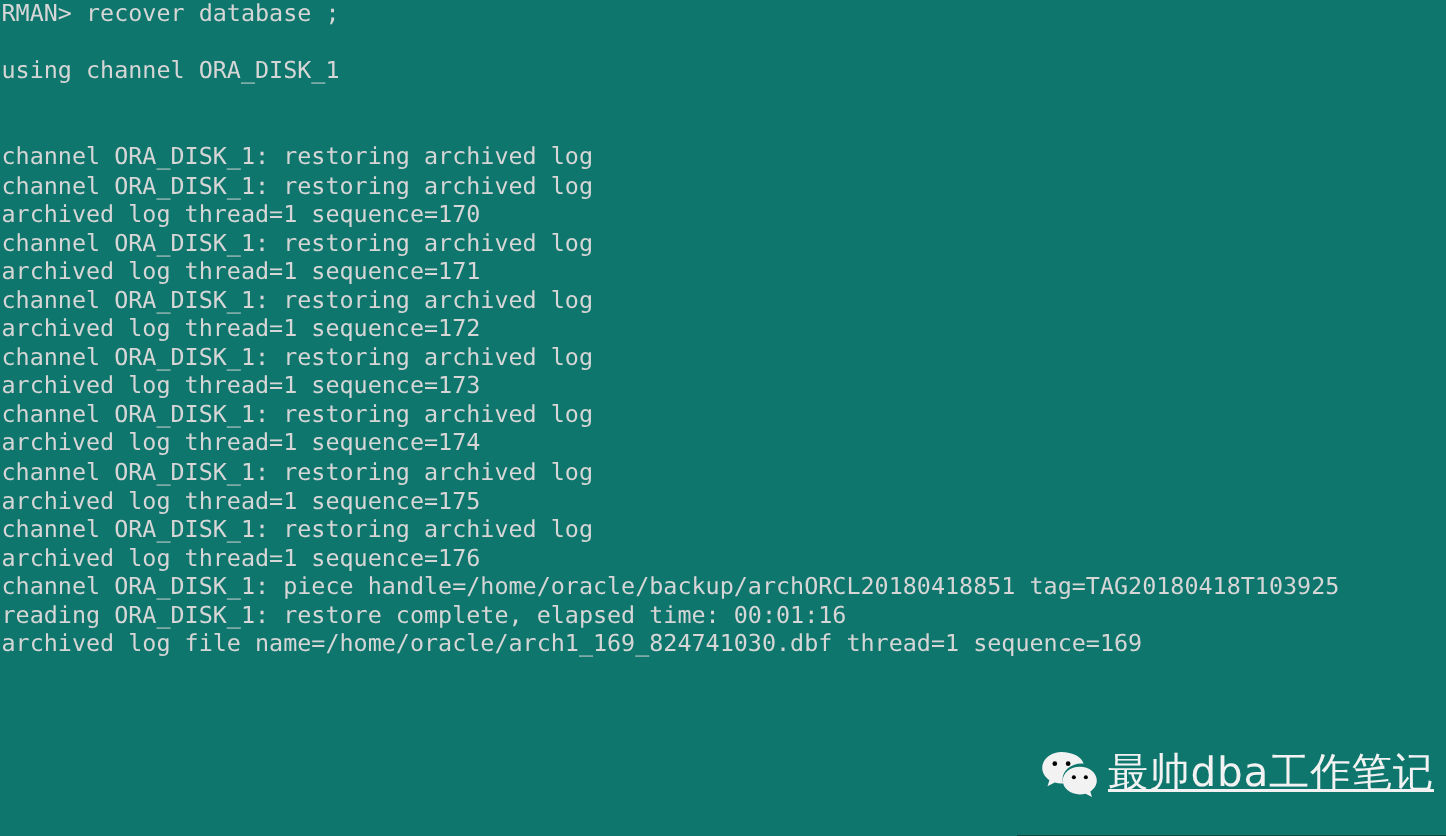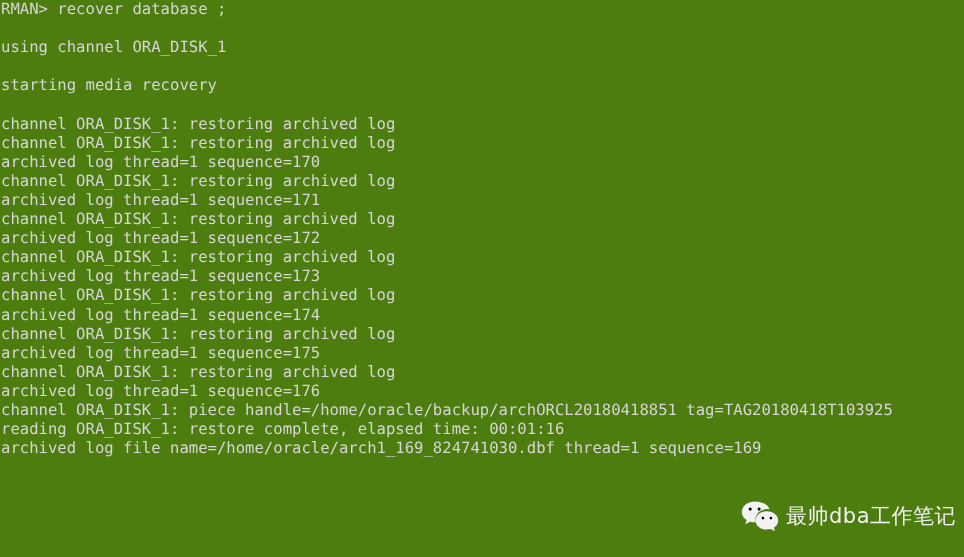--- a/index.html
+++ b/index.html
@@ -13,21 +13,21 @@
     overflow: hidden;
     position: relative;
     font-family: "DejaVu Sans Mono", "Liberation Mono", monospace;
   }
   #terminal {
     position: absolute;
     left: 0;
     top: 0;
     width: 964px;
     height: 557px;
-    background: #4d7c0f;
+    background: #0f766e;
     padding: 0;
     box-sizing: border-box;
   }
   .term-line {
     color: #d6d6d6;
     font-family: "DejaVu Sans Mono", "Liberation Mono", monospace;
     font-size: 15.6px;
     line-height: 19.1px;
     height: 19.1px;
     white-space: pre;
@@ -48,36 +48,36 @@
     pointer-events: none;
   }
   #wechat-logo {
     display: block;
     width: 38px;
     height: 32px;
   }
   #watermark-text {
     color: #f2f2f2;
     font-family: "DejaVu Sans", "Liberation Sans", sans-serif;
-    font-size: 21px;
+    font-size: 27px;
     font-weight: 400;
     line-height: 30px;
     white-space: nowrap;
     letter-spacing: 0.5px;
+    text-decoration: underline;
   }
 </style>
 </head>
 <body>
 
 <div id="terminal">
     <div class="term-line">RMAN&gt; recover database ;</div>
     <div class="term-line blank"></div>
     <div class="term-line">using channel ORA_DISK_1</div>
     <div class="term-line blank"></div>
-    <div class="term-line">starting media recovery</div>
     <div class="term-line blank"></div>
     <div class="term-line">channel ORA_DISK_1: restoring archived log</div>
     <div class="term-line">channel ORA_DISK_1: restoring archived log</div>
     <div class="term-line">archived log thread=1 sequence=170</div>
     <div class="term-line">channel ORA_DISK_1: restoring archived log</div>
     <div class="term-line">archived log thread=1 sequence=171</div>
     <div class="term-line">channel ORA_DISK_1: restoring archived log</div>
     <div class="term-line">archived log thread=1 sequence=172</div>
     <div class="term-line">channel ORA_DISK_1: restoring archived log</div>
     <div class="term-line">archived log thread=1 sequence=173</div>

